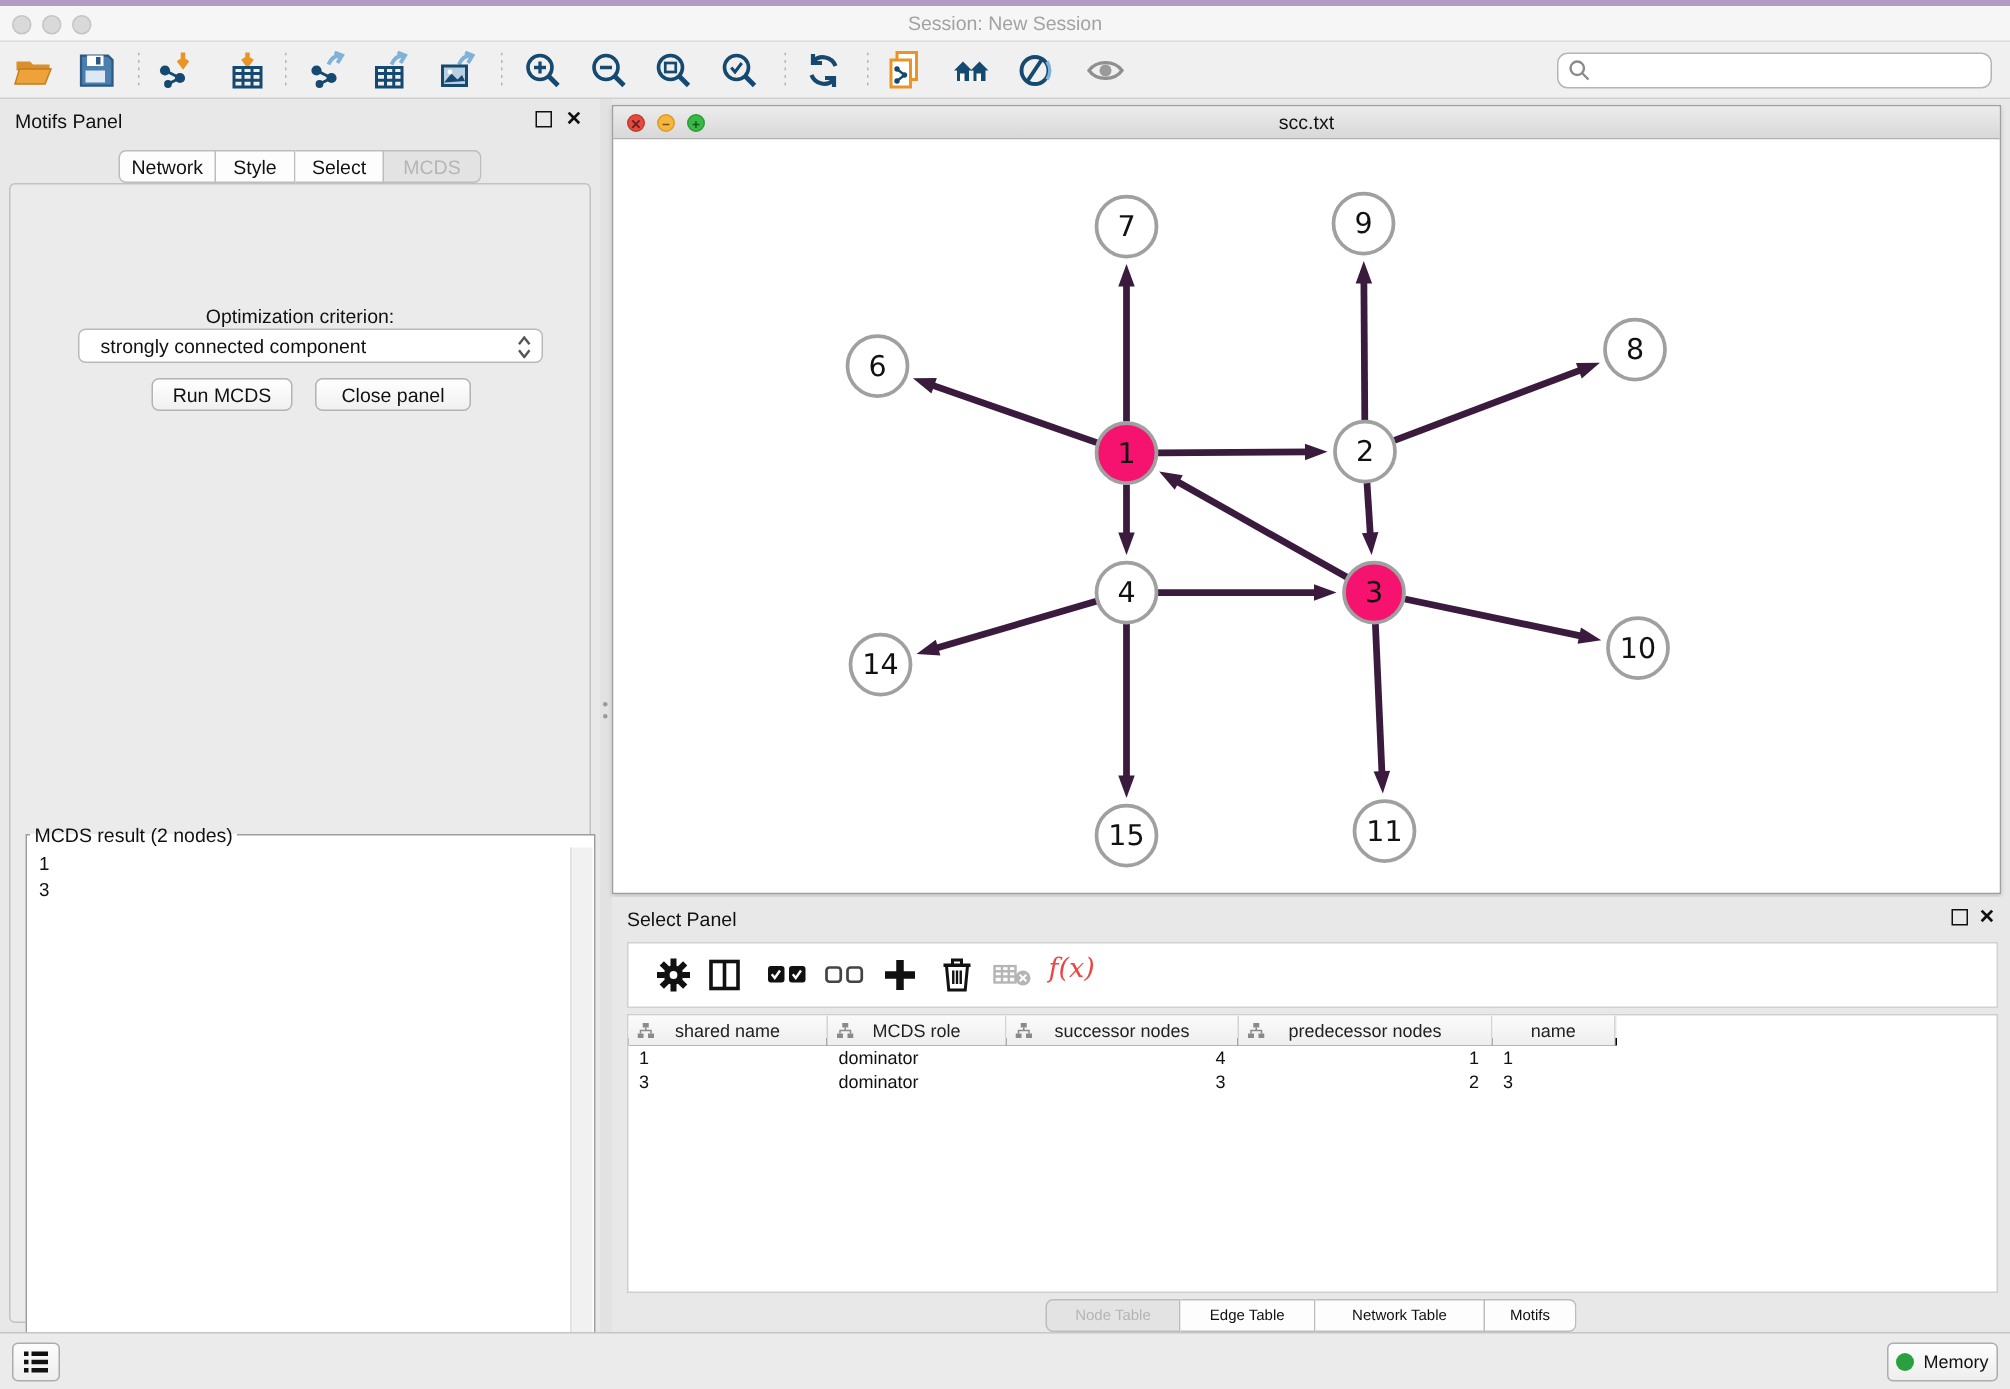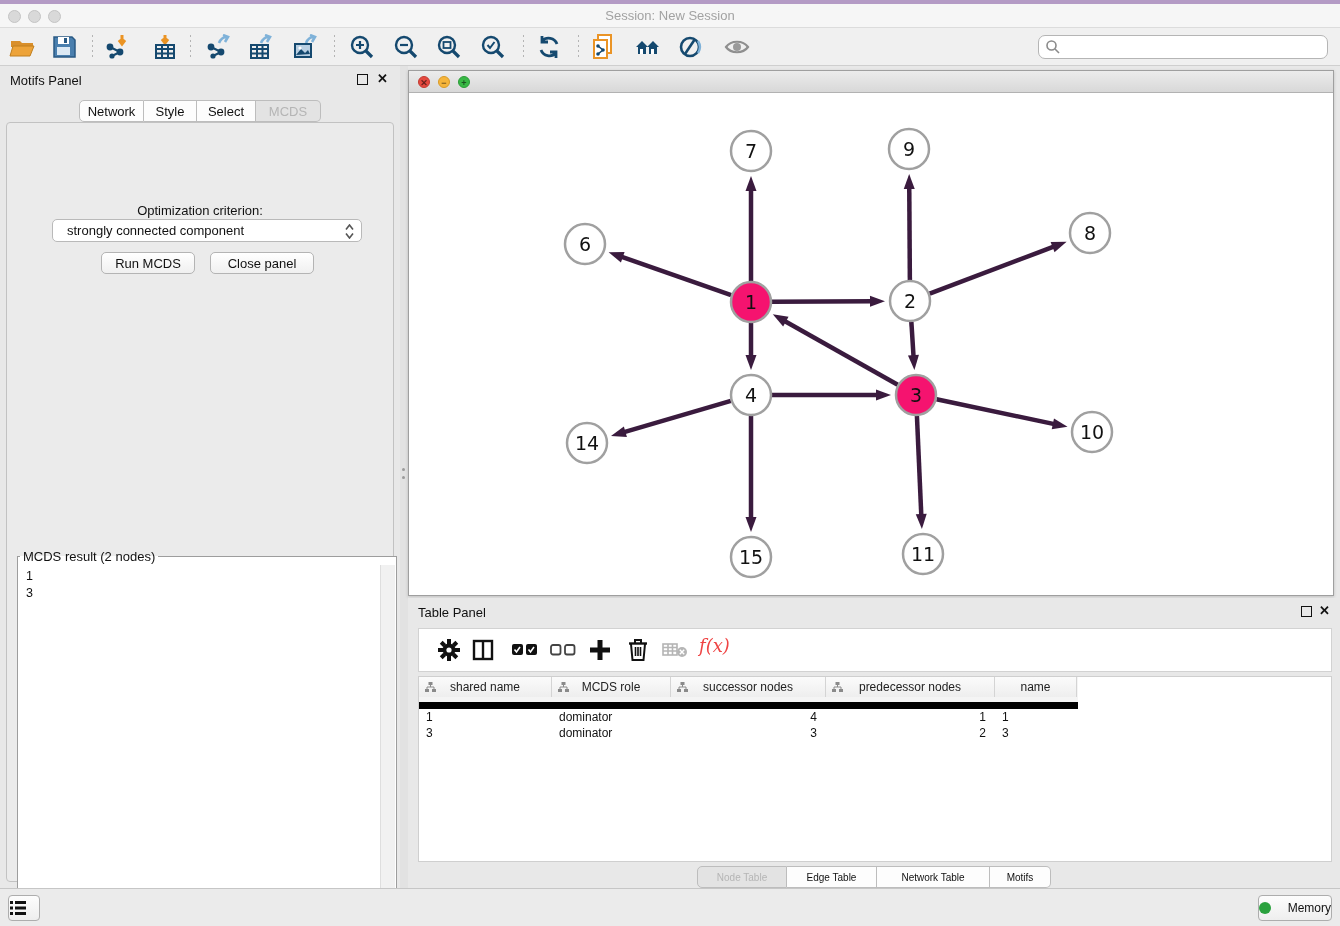--- a/index.html
+++ b/index.html
@@ -73,31 +73,31 @@
   #net-max   { left:49px; background:#38b845; border:1px solid #2b9c38;}
   #net-title { position:absolute; top:3px; left:0; right:0; text-align:center; font-size:13px; color:#111; }
   #net-canvas { position:absolute; top:22px; left:0; width:924px; height:502px; background:#fff; }
 
   
   #table-panel { position:absolute; left:408px; top:594px; width:932px; height:294px; background:#e8e8e8; }
   #tp-float { right:28px; } #tp-close { right:10px; }
   #tp-toolbar { position:absolute; left:10px; right:8px; top:30px; height:44px; background:#fff; border:1px solid #d2d2d2; }
   .tpi { position:absolute; top:9px; cursor:pointer; }
   #tbl-wrap { position:absolute; left:10px; right:8px; top:78px; bottom:30px; background:#fff; border:1px solid #cfcfcf; overflow:hidden; }
-  #tbl-header { position:relative; height:32px; width:659px; background:#f4f4f4; border-bottom:7px solid #000000; display:flex; }
+  #tbl-header { position:relative; height:20px; width:659px; background:#f4f4f4; border-bottom:5px solid #000000; display:flex; }
   .th { position:relative; height:20px; border-right:1px solid #d4d4d4; background:linear-gradient(#fbfbfb,#eeeeee); display:flex; align-items:center; justify-content:center; font-size:12px; color:#222; cursor:pointer; }
   .th svg { position:absolute; left:6px; top:5px; }
   .tr { display:flex; height:16px; cursor:default; }
   .td { font-size:12px; color:#111; line-height:16px; overflow:hidden; }
   #tp-tabs { bottom:4px; left:289px; }
   #tp-tabs .tab { font-size:10px; }
 
   
   #statusbar { position:absolute; left:0; bottom:0; right:0; height:38px; background:#ebebeb; border-top:1px solid #c6c6c6; }
-  .sb-btn { position:absolute; top:6px; height:26px; background:linear-gradient(#fdfdfd,#eeeeee); border:1px solid #adadad; border-radius:4px; cursor:pointer; display:flex; align-items:center; justify-content:space-between; gap:6px; font-size:12px; color:#111; }
+  .sb-btn { position:absolute; top:6px; height:26px; background:linear-gradient(#fdfdfd,#eeeeee); border:1px solid #adadad; border-radius:4px; cursor:pointer; display:flex; align-items:center; justify-content:center; gap:6px; font-size:12px; color:#111; }
   #list-btn { left:8px; width:32px; }
   #memory-btn { right:8px; width:74px; }
   #mem-dot { width:12px; height:12px; border-radius:50%; background:#2aa13e; }
 </style>
 </head>
 <body>
 
 <div id="window">
 
   <div id="titlebar">
@@ -267,20 +267,21 @@
   <div id="v-splitter">
     <span class="knob" style="left:2px; top:402px;"></span>
     <span class="knob" style="left:2px; top:410px;"></span>
   </div>
 
   <div id="net-frame">
     <div id="net-titlebar">
       <span class="mini-tl" id="net-close">✕</span>
       <span class="mini-tl" id="net-min">−</span>
       <span class="mini-tl" id="net-max">+</span>
+      <span id="net-title">scc.txt</span>
     </div>
     <svg id="net-canvas" viewBox="0 0 924 502">
         <line x1="342" y1="188" x2="342" y2="94" stroke="#3a1b3e" stroke-width="4.5"></line>
         <polygon points="342,83 347.5,98 336.5,98" fill="#3a1b3e"></polygon>
         <line x1="322.1752536154717" y1="202.07328138371903" x2="209.98527951633417" y2="162.87437477076736" stroke="#3a1b3e" stroke-width="4.5"></line>
         <polygon points="199.60088855300984,159.24609359081066 215.5755622747941,159.0015542636349 211.94728109483742,169.38594522695922" fill="#3a1b3e"></polygon>
         <line x1="362.99958468064904" y1="208.86792714037327" x2="465.00071197603023" y2="208.22641061650293" stroke="#3a1b3e" stroke-width="4.5"></line>
         <polygon points="476.00049442779874,208.1572295947937 461.03538159533264,213.75145857755422 460.9662005736234,202.75167612578565" fill="#3a1b3e"></polygon>
         <line x1="342" y1="230" x2="342" y2="266" stroke="#3a1b3e" stroke-width="4.5"></line>
         <polygon points="342,277 336.5,262 347.5,262" fill="#3a1b3e"></polygon>
@@ -324,21 +325,21 @@
         <text x="683" y="345.5" text-anchor="middle" font-family="DejaVu Sans, sans-serif" font-size="19" fill="#111111">10</text>
         <circle cx="342" cy="464" r="20" fill="#ffffff" stroke="#a0a0a0" stroke-width="2.5"></circle>
         <text x="342" y="470.5" text-anchor="middle" font-family="DejaVu Sans, sans-serif" font-size="19" fill="#111111">15</text>
         <circle cx="514" cy="461" r="20" fill="#ffffff" stroke="#a0a0a0" stroke-width="2.5"></circle>
         <text x="514" y="467.5" text-anchor="middle" font-family="DejaVu Sans, sans-serif" font-size="19" fill="#111111">11</text>
       </svg>
   </div>
 
   <div id="table-panel">
     <div class="panel-head">
-      <span class="panel-title">Table Panel</span>
+      <span class="panel-title">Select Panel</span>
       <span class="float-btn" id="tp-float"></span>
       <span class="close-btn" id="tp-close">✕</span>
     </div>
     <div id="tp-toolbar">
       <span class="tpi" style="left:18px">
         <svg width="24" height="24">
             <g fill="#111">
               <circle cx="12" cy="12" r="6.5"></circle>
               <g>
                 <rect x="10" y="1" width="4" height="5"></rect>

